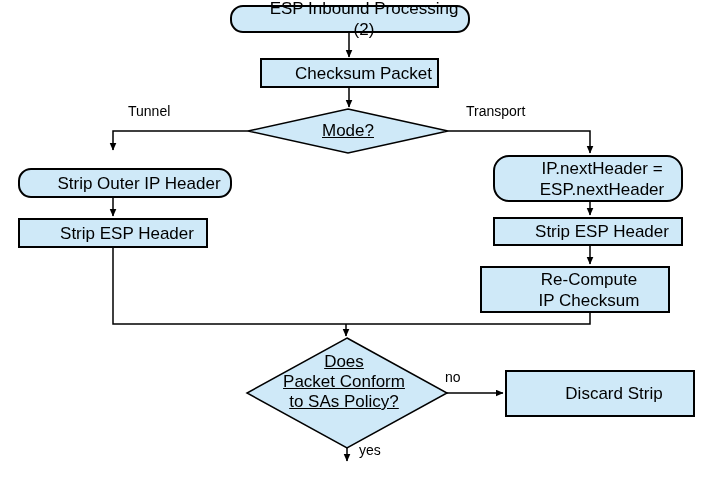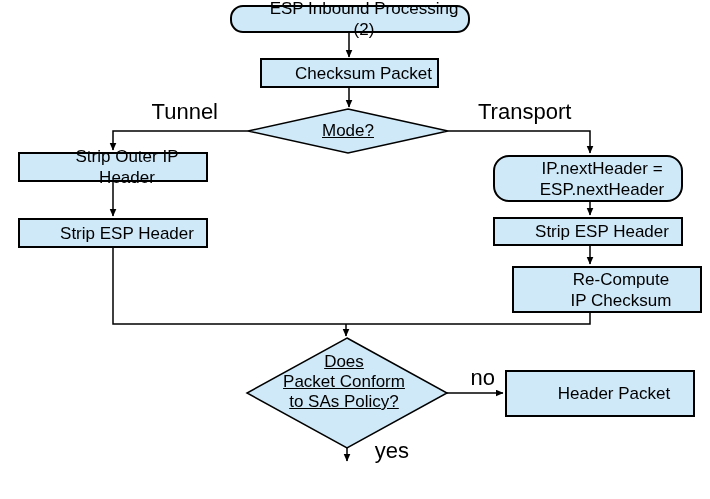--- a/index.html
+++ b/index.html
@@ -39,39 +39,39 @@
     justify-content: center;
     text-align: center;
     font-size: 17px;
     line-height: 20px;
     white-space: pre-line;
     background: transparent;
     text-decoration: underline;
   }
   .edge-label {
     position: absolute;
-    font-size: 22px;
+    font-size: 14px;
     line-height: 17px;
-    text-align: right;
+    text-align: left;
     background: transparent;
   }
   
   .n-start        { left: 230px; top: 5px;   width: 240px; height: 28px; }
   .n-decrypt      { left: 260px; top: 58px;  width: 179px; height: 30px; }
-  .n-strip-outer  { left: 18px;  top: 152px; width: 190px; height: 30px; }
+  .n-strip-outer  { left: 18px;  top: 168px; width: 214px; height: 30px; border-radius: 13px; }
   .n-strip-esp-l  { left: 18px;  top: 218px; width: 190px; height: 30px; }
   .n-set-next     { left: 493px; top: 155px; width: 190px; height: 47px; border-radius: 16px; }
   .n-strip-esp-r  { left: 493px; top: 217px; width: 190px; height: 29px; }
-  .n-recompute    { left: 512px; top: 266px; width: 190px; height: 47px; }
+  .n-recompute    { left: 480px; top: 266px; width: 190px; height: 47px; }
   .n-discard      { left: 505px; top: 370px; width: 190px; height: 47px; }
   .n-deliver      { left: 252px; top: 463px; width: 190px; height: 30px; }
   .t-mode         { left: 278px; top: 118px; width: 140px; height: 26px; }
   .t-policy       { left: 254px; top: 352px; width: 180px; height: 60px; }
   .l-tunnel       { left: 128px; top: 103px; width: 90px; }
-  .l-transport    { left: 478px; top: 103px; width: 90px; }
+  .l-transport    { left: 466px; top: 103px; width: 90px; }
   .l-no           { left: 445px; top: 369px; width: 50px; }
   .l-yes          { left: 359px; top: 442px; width: 50px; }
 </style>
 </head>
 <body>
 
 <div id="canvas">
 
   <svg id="wires" viewBox="0 0 710 499" xmlns="http://www.w3.org/2000/svg">
     <defs>
@@ -119,16 +119,16 @@
 IP Checksum</div>
 
   <div class="diamond-text t-policy">Does
 Packet Conform
 to SAs Policy?</div>
 
   <div class="edge-label l-no">no</div>
 
   <div class="edge-label l-yes">yes</div>
 
-  <div class="node n-discard">Header Packet</div>
+  <div class="node n-discard">Discard Strip</div>
 
 
 </div>
 
 </body></html>

